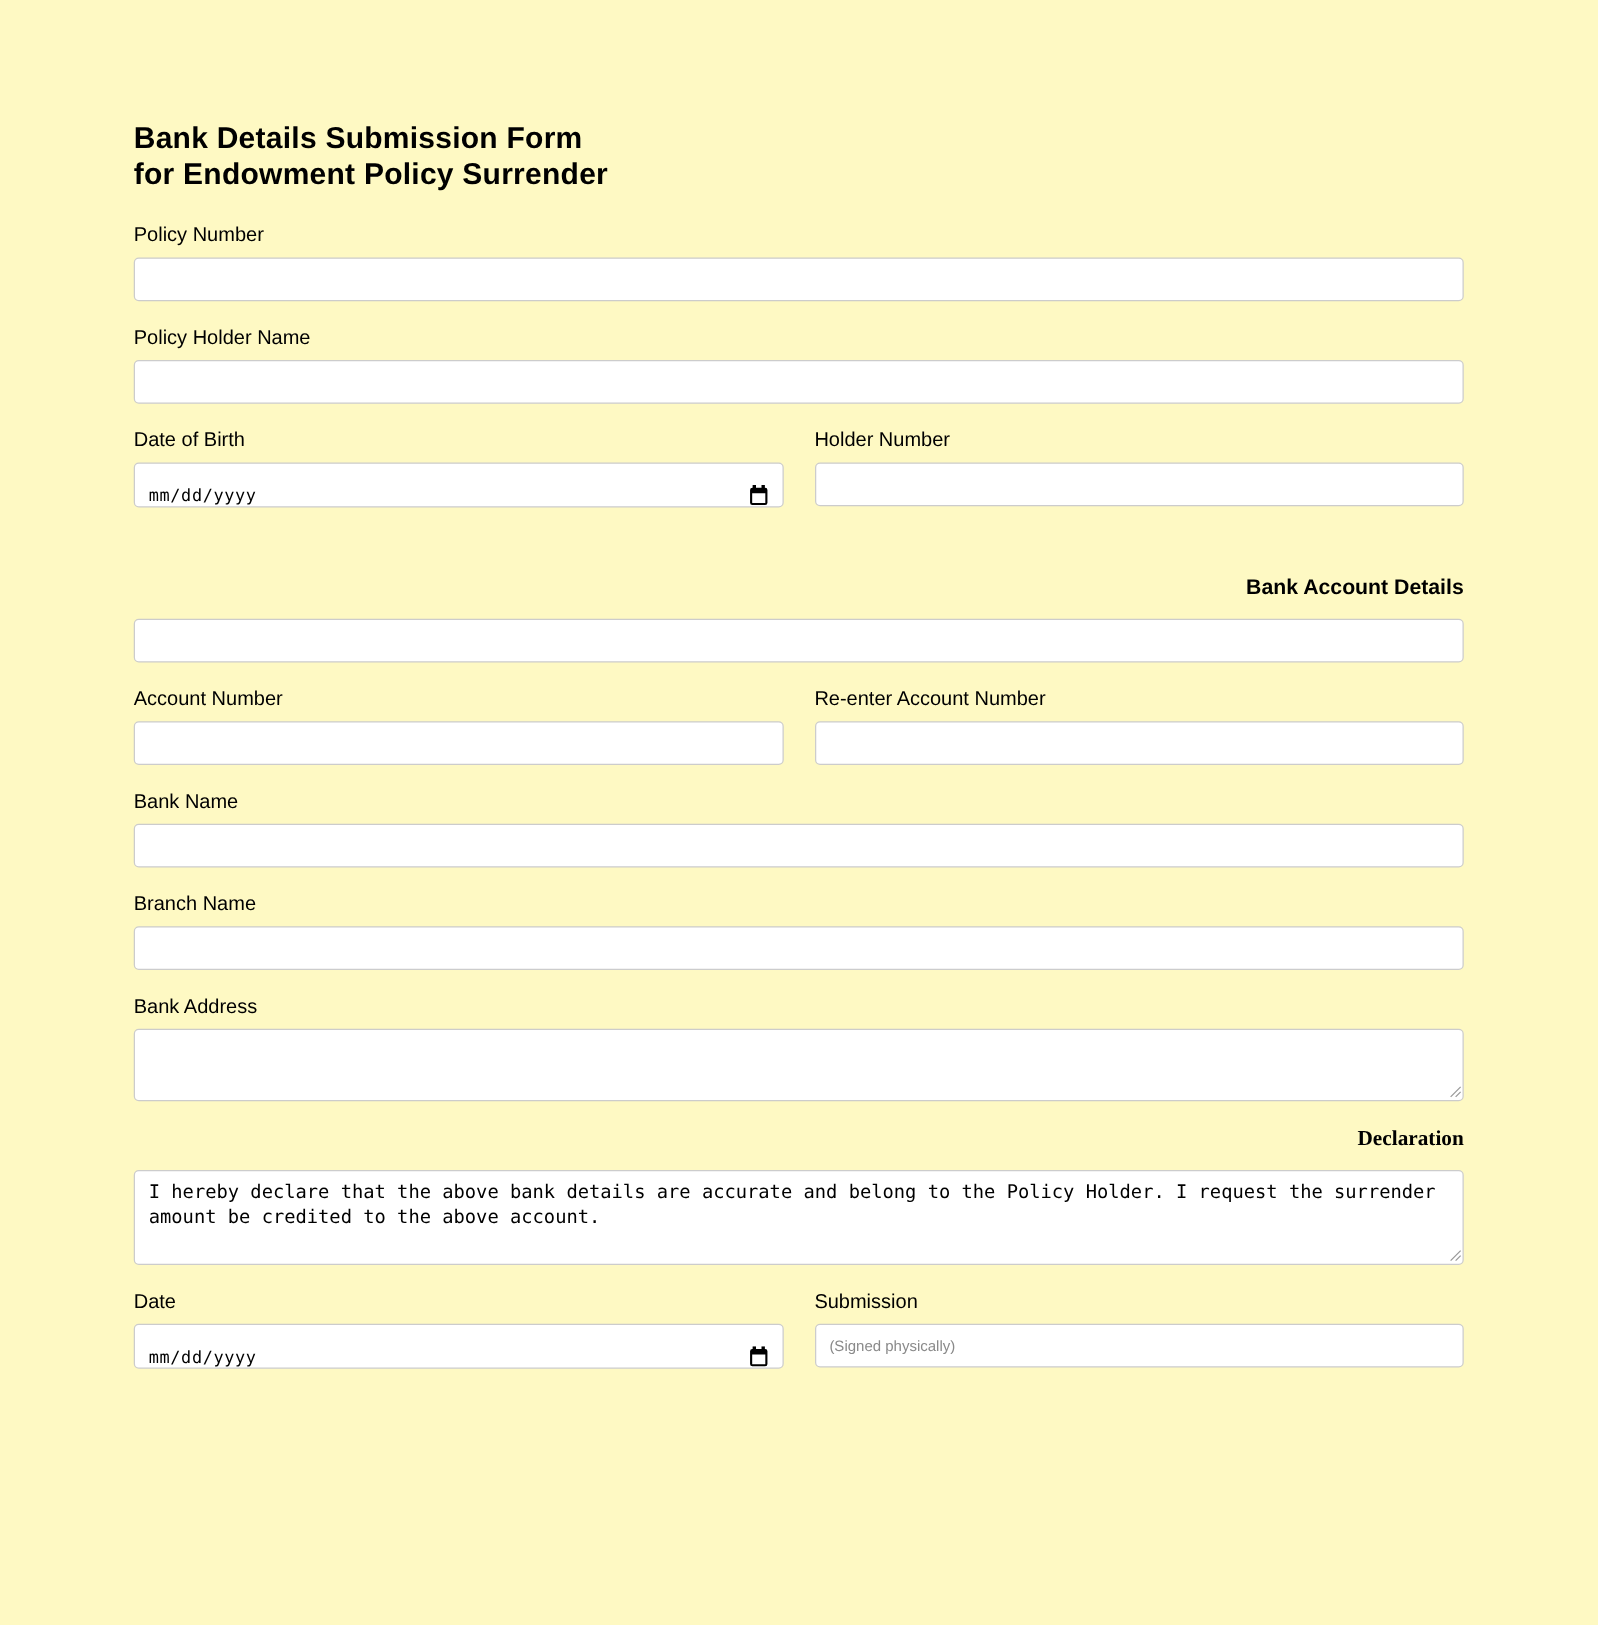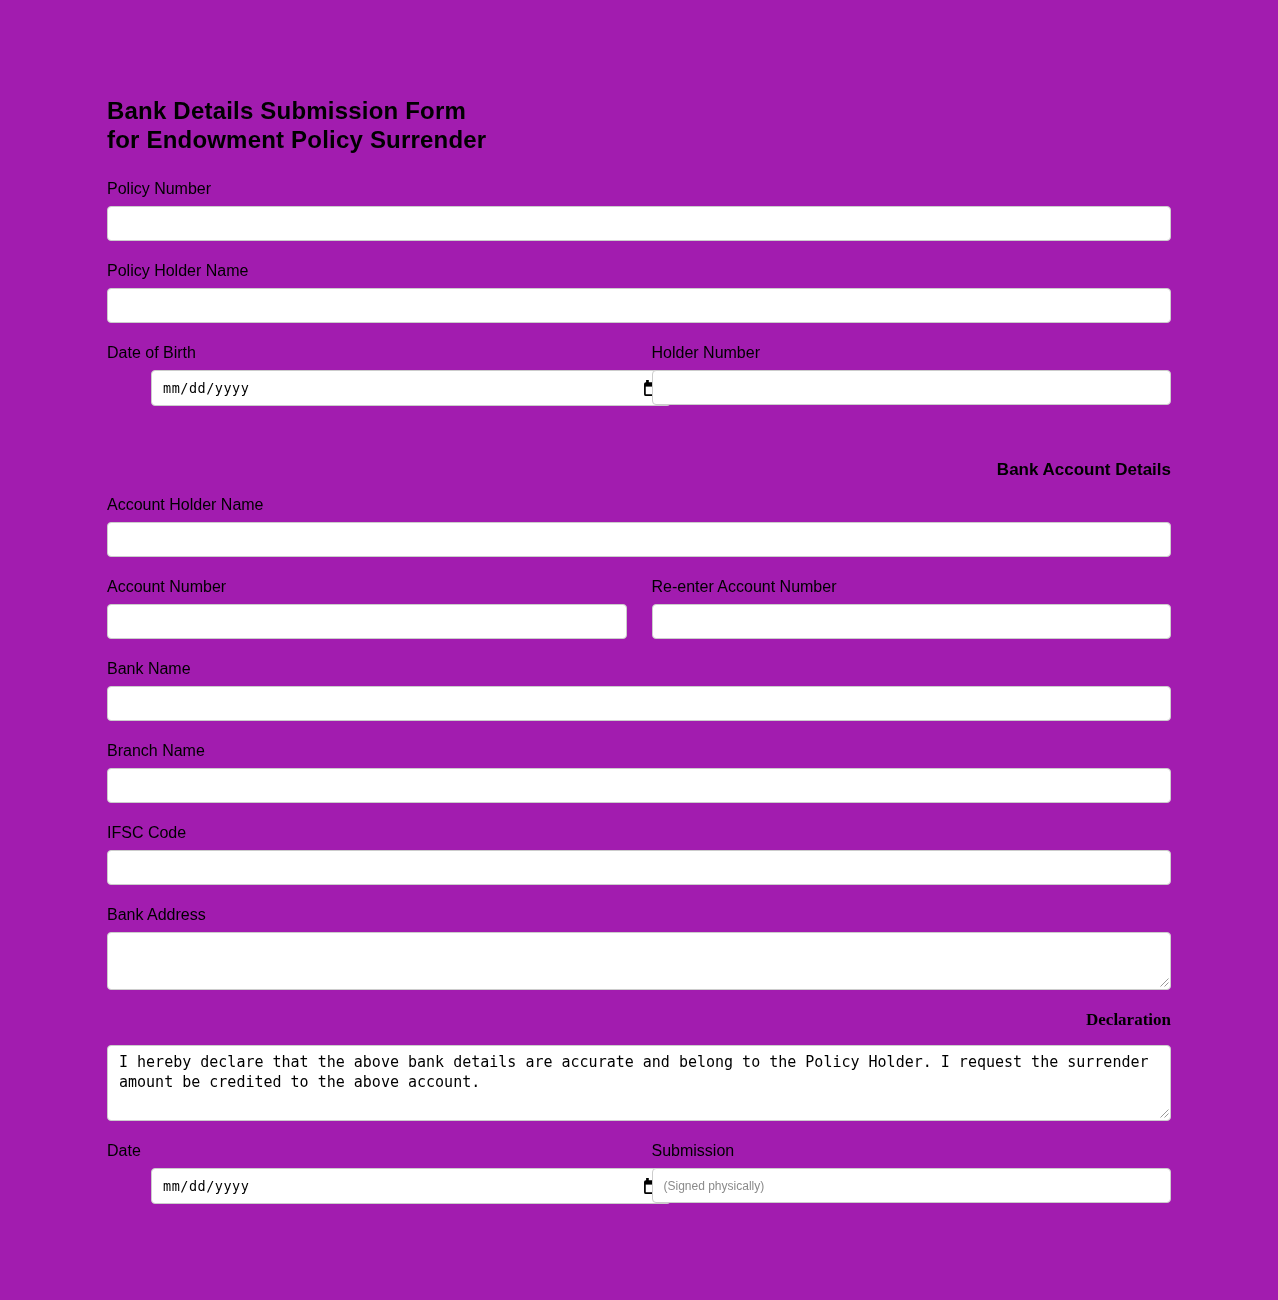--- a/index.html
+++ b/index.html
@@ -6,21 +6,21 @@
   html, body {
     margin: 0;
     padding: 0;
     background: #ffffff;
     font-family: "Liberation Sans", sans-serif;
     color: #000000;
   }
   .page {
     width: 1278px;
     height: 1300px;
-    background: #a21caf;
+    background: #fef9c3;
     overflow: hidden;
   }
   .form-container {
     width: 1064px;
     margin-left: 107px;
     padding-top: 96px;
   }
   .form-title {
     font-size: 24px;
     font-weight: bold;
@@ -82,30 +82,29 @@
   .section-heading {
     font-size: 17px;
     font-weight: bold;
     line-height: 20px;
     margin: 34px 0 15px 0;
     text-align: right;
   }
   .section-heading.declaration-heading { margin-top: 17px; font-family: Liberation Serif, serif; }
   .date-input {
     display: flex;
-    align-items: center;
+    align-items: flex-end;
     justify-content: space-between;
     width: 100%;
     height: 36px;
     padding: 0 11px;
     border: 1px solid #cccccc;
     border-radius: 4px;
     background: #ffffff;
     cursor: text;
-    margin-left: 44px;
   }
   .date-value {
     font-family: "DejaVu Sans Mono", monospace;
     font-size: 13.5px;
     letter-spacing: 0.5px;
     color: #000000;
   }
   .calendar-icon {
     display: inline-flex;
     width: 16px;
@@ -151,21 +150,20 @@
       </div>
       <div class="col field">
         <label class="field-label">Holder Number</label>
         <input type="text" class="text-input" style="">
       </div>
     </div>
 
     <h2 class="section-heading">Bank Account Details</h2>
 
     <div class="field">
-      <label class="field-label">Account Holder Name</label>
       <input type="text" class="text-input" style="">
     </div>
 
     <div class="row">
       <div class="col field">
         <label class="field-label">Account Number</label>
         <input type="text" class="text-input" style="">
       </div>
       <div class="col field">
         <label class="field-label">Re-enter Account Number</label>
@@ -176,24 +174,20 @@
     <div class="field">
       <label class="field-label">Bank Name</label>
       <input type="text" class="text-input" style="">
     </div>
 
     <div class="field">
       <label class="field-label">Branch Name</label>
       <input type="text" class="text-input" style="">
     </div>
 
-    <div class="field">
-      <label class="field-label">IFSC Code</label>
-      <input type="text" class="text-input" style="">
-    </div>
 
     <div class="field">
       <label class="field-label">Bank Address</label>
       <div class="textarea-wrap">
         <textarea class="text-area address" style=""></textarea>
         <svg class="resize-grip" width="10" height="10" viewBox="0 0 10 10" xmlns="http://www.w3.org/2000/svg">
           <path d="M9.5 1.5 L1.5 9.5 M9.5 5.5 L5.5 9.5" stroke="#9a9a9a" stroke-width="1"></path>
         </svg>
       </div>
     </div>

